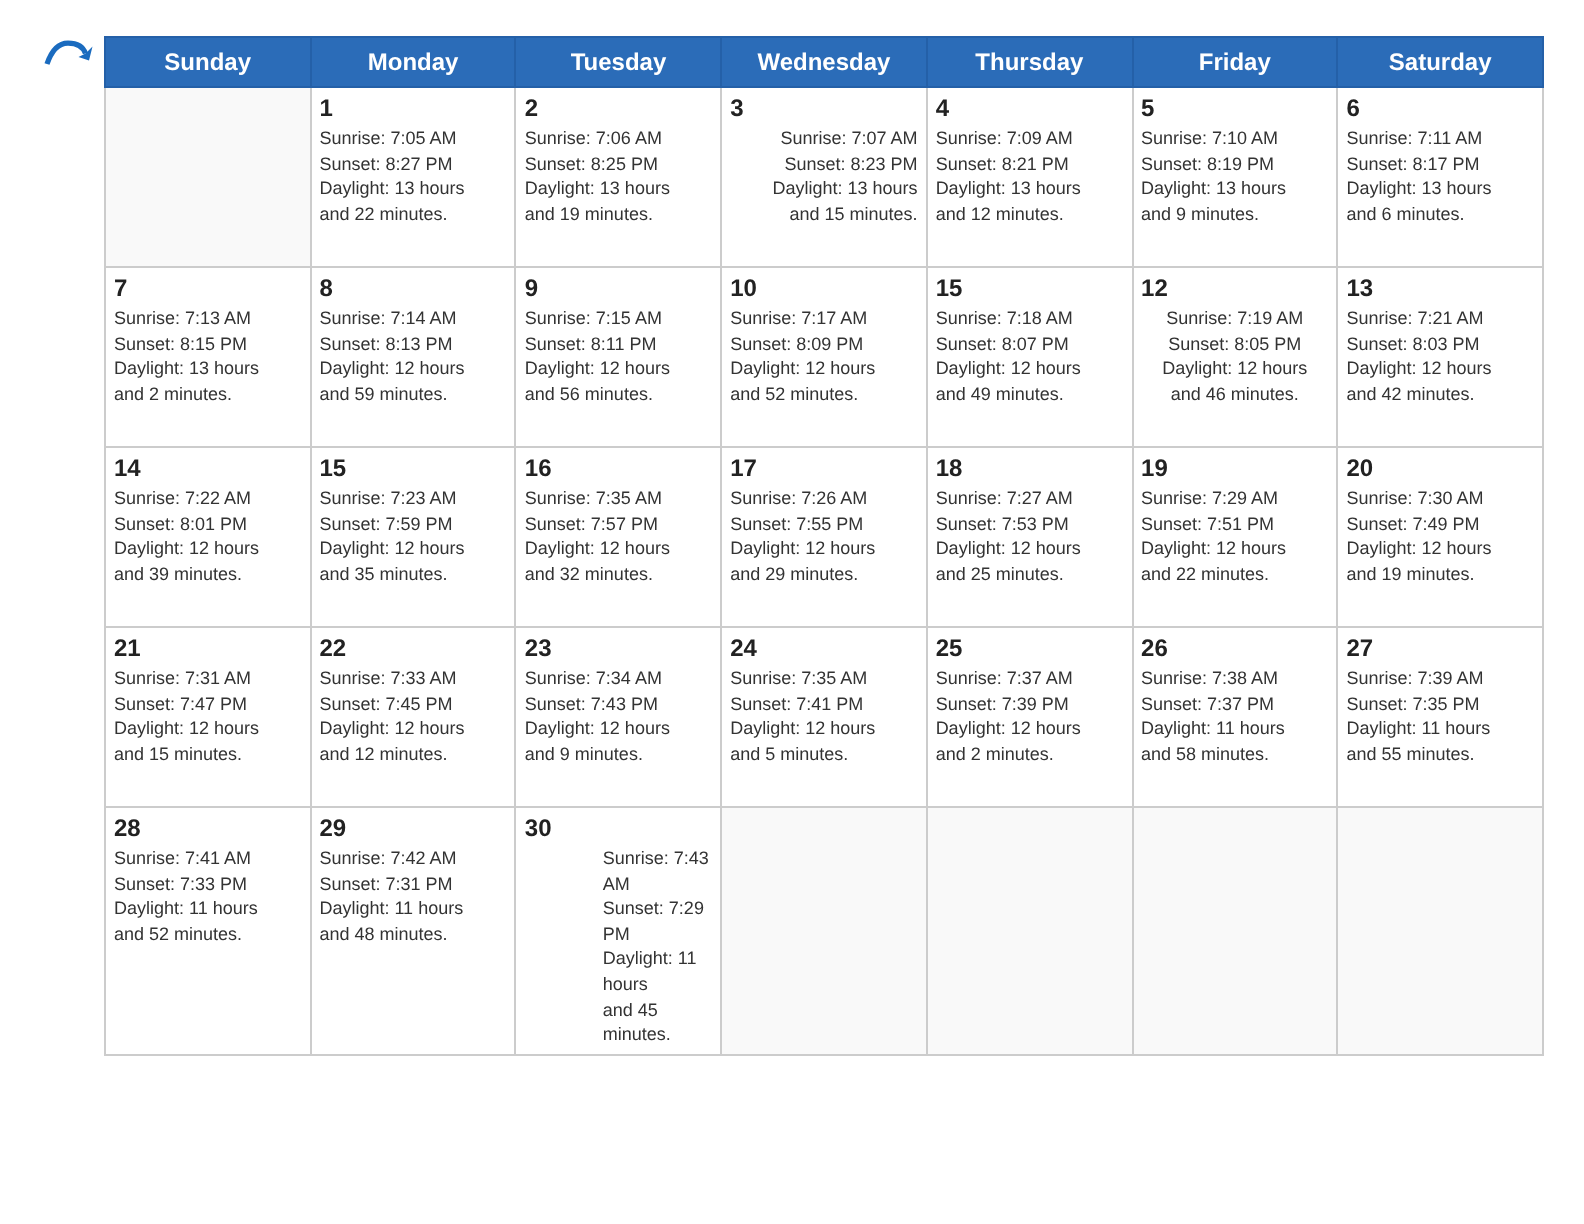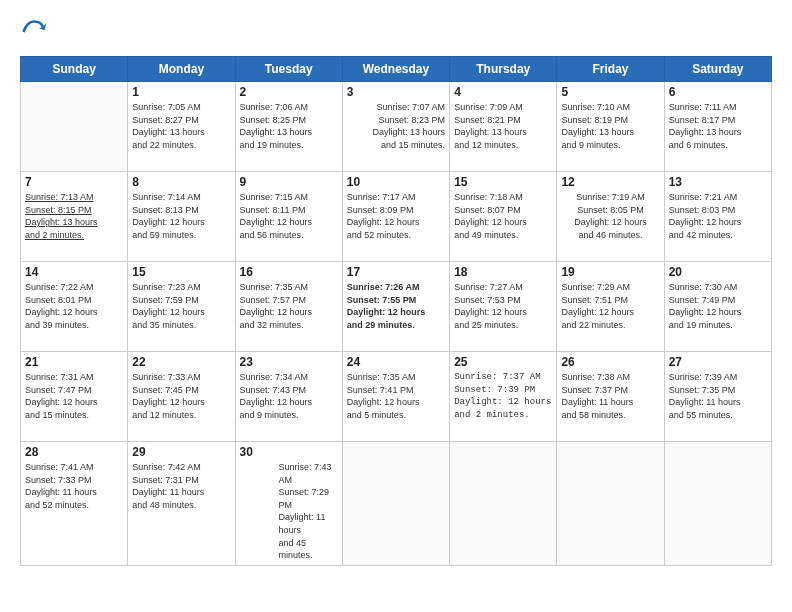--- a/index.html
+++ b/index.html
@@ -8,21 +8,21 @@
       height: 612px;
       font-family: Arial, sans-serif;
       background: #fff;
       overflow: hidden;
     }
     .page {
       width: 792px;
       height: 468px;
       padding: 18px 20px 10px 20px;
       display: flex;
-      flex-direction: column;
+      flex-direction: row;
     }
     .header {
       display: flex;
       justify-content: space-between;
       align-items: flex-start;
       margin-bottom: 10px;
     }
     .logo {
       display: flex;
       align-items: center;
@@ -170,21 +170,21 @@
             <span class="day-num">6</span>
             <div class="day-info" style="white-space: pre-line;">Sunrise: 7:11 AM
 Sunset: 8:17 PM
 Daylight: 13 hours
 and 6 minutes.</div>
           </td>
         </tr>
         <tr>
           <td>
             <span class="day-num">7</span>
-            <div class="day-info" style="white-space: pre-line; text-decoration: underline;">Sunrise: 7:13 AM
+            <div class="day-info" style="white-space: pre-line;">Sunrise: 7:13 AM
 Sunset: 8:15 PM
 Daylight: 13 hours
 and 2 minutes.</div>
           </td>
           <td>
             <span class="day-num">8</span>
             <div class="day-info" style="white-space: pre-line;">Sunrise: 7:14 AM
 Sunset: 8:13 PM
 Daylight: 12 hours
 and 59 minutes.</div>
@@ -242,21 +242,21 @@
           </td>
           <td>
             <span class="day-num">16</span>
             <div class="day-info" style="white-space: pre-line;">Sunrise: 7:35 AM
 Sunset: 7:57 PM
 Daylight: 12 hours
 and 32 minutes.</div>
           </td>
           <td>
             <span class="day-num">17</span>
-            <div class="day-info" style="white-space: pre-line; font-weight: bold;">Sunrise: 7:26 AM
+            <div class="day-info" style="white-space: pre-line;">Sunrise: 7:26 AM
 Sunset: 7:55 PM
 Daylight: 12 hours
 and 29 minutes.</div>
           </td>
           <td>
             <span class="day-num">18</span>
             <div class="day-info" style="white-space: pre-line;">Sunrise: 7:27 AM
 Sunset: 7:53 PM
 Daylight: 12 hours
 and 25 minutes.</div>
@@ -300,21 +300,21 @@
           </td>
           <td>
             <span class="day-num">24</span>
             <div class="day-info" style="white-space: pre-line;">Sunrise: 7:35 AM
 Sunset: 7:41 PM
 Daylight: 12 hours
 and 5 minutes.</div>
           </td>
           <td>
             <span class="day-num">25</span>
-            <div class="day-info" style="white-space: pre-line; font-family: Liberation Mono, monospace;">Sunrise: 7:37 AM
+            <div class="day-info" style="white-space: pre-line;">Sunrise: 7:37 AM
 Sunset: 7:39 PM
 Daylight: 12 hours
 and 2 minutes.</div>
           </td>
           <td>
             <span class="day-num">26</span>
             <div class="day-info" style="white-space: pre-line;">Sunrise: 7:38 AM
 Sunset: 7:37 PM
 Daylight: 11 hours
 and 58 minutes.</div>

